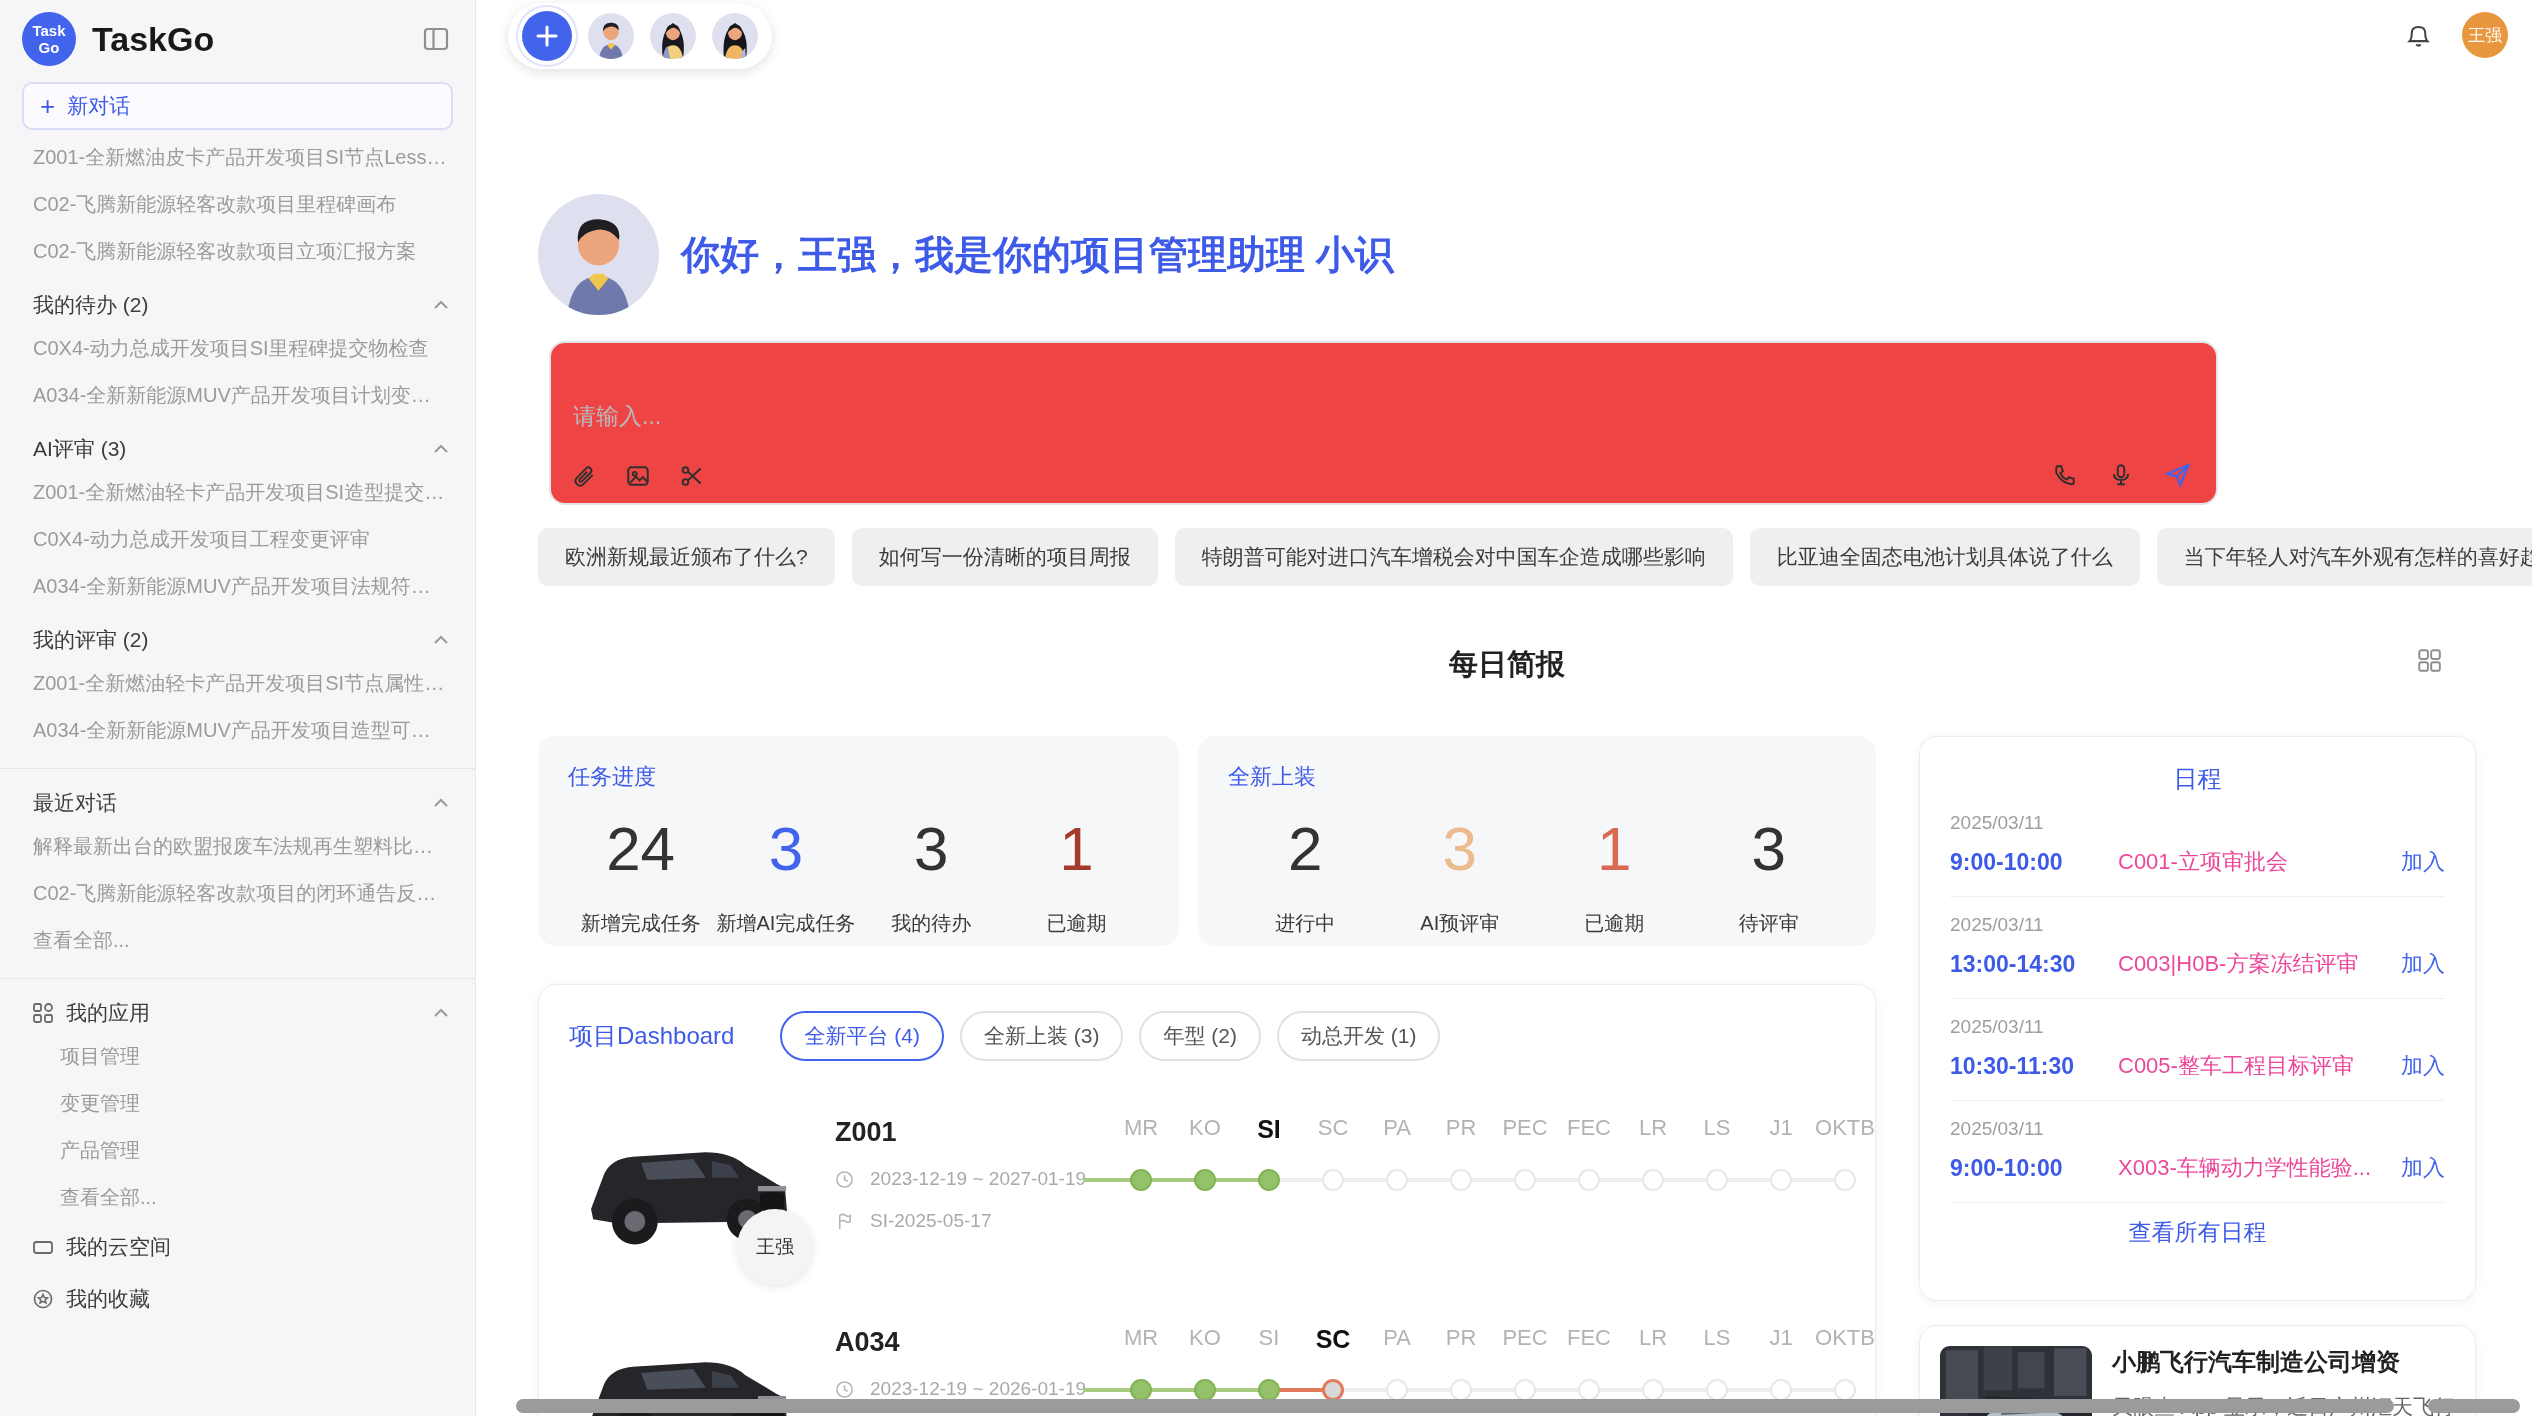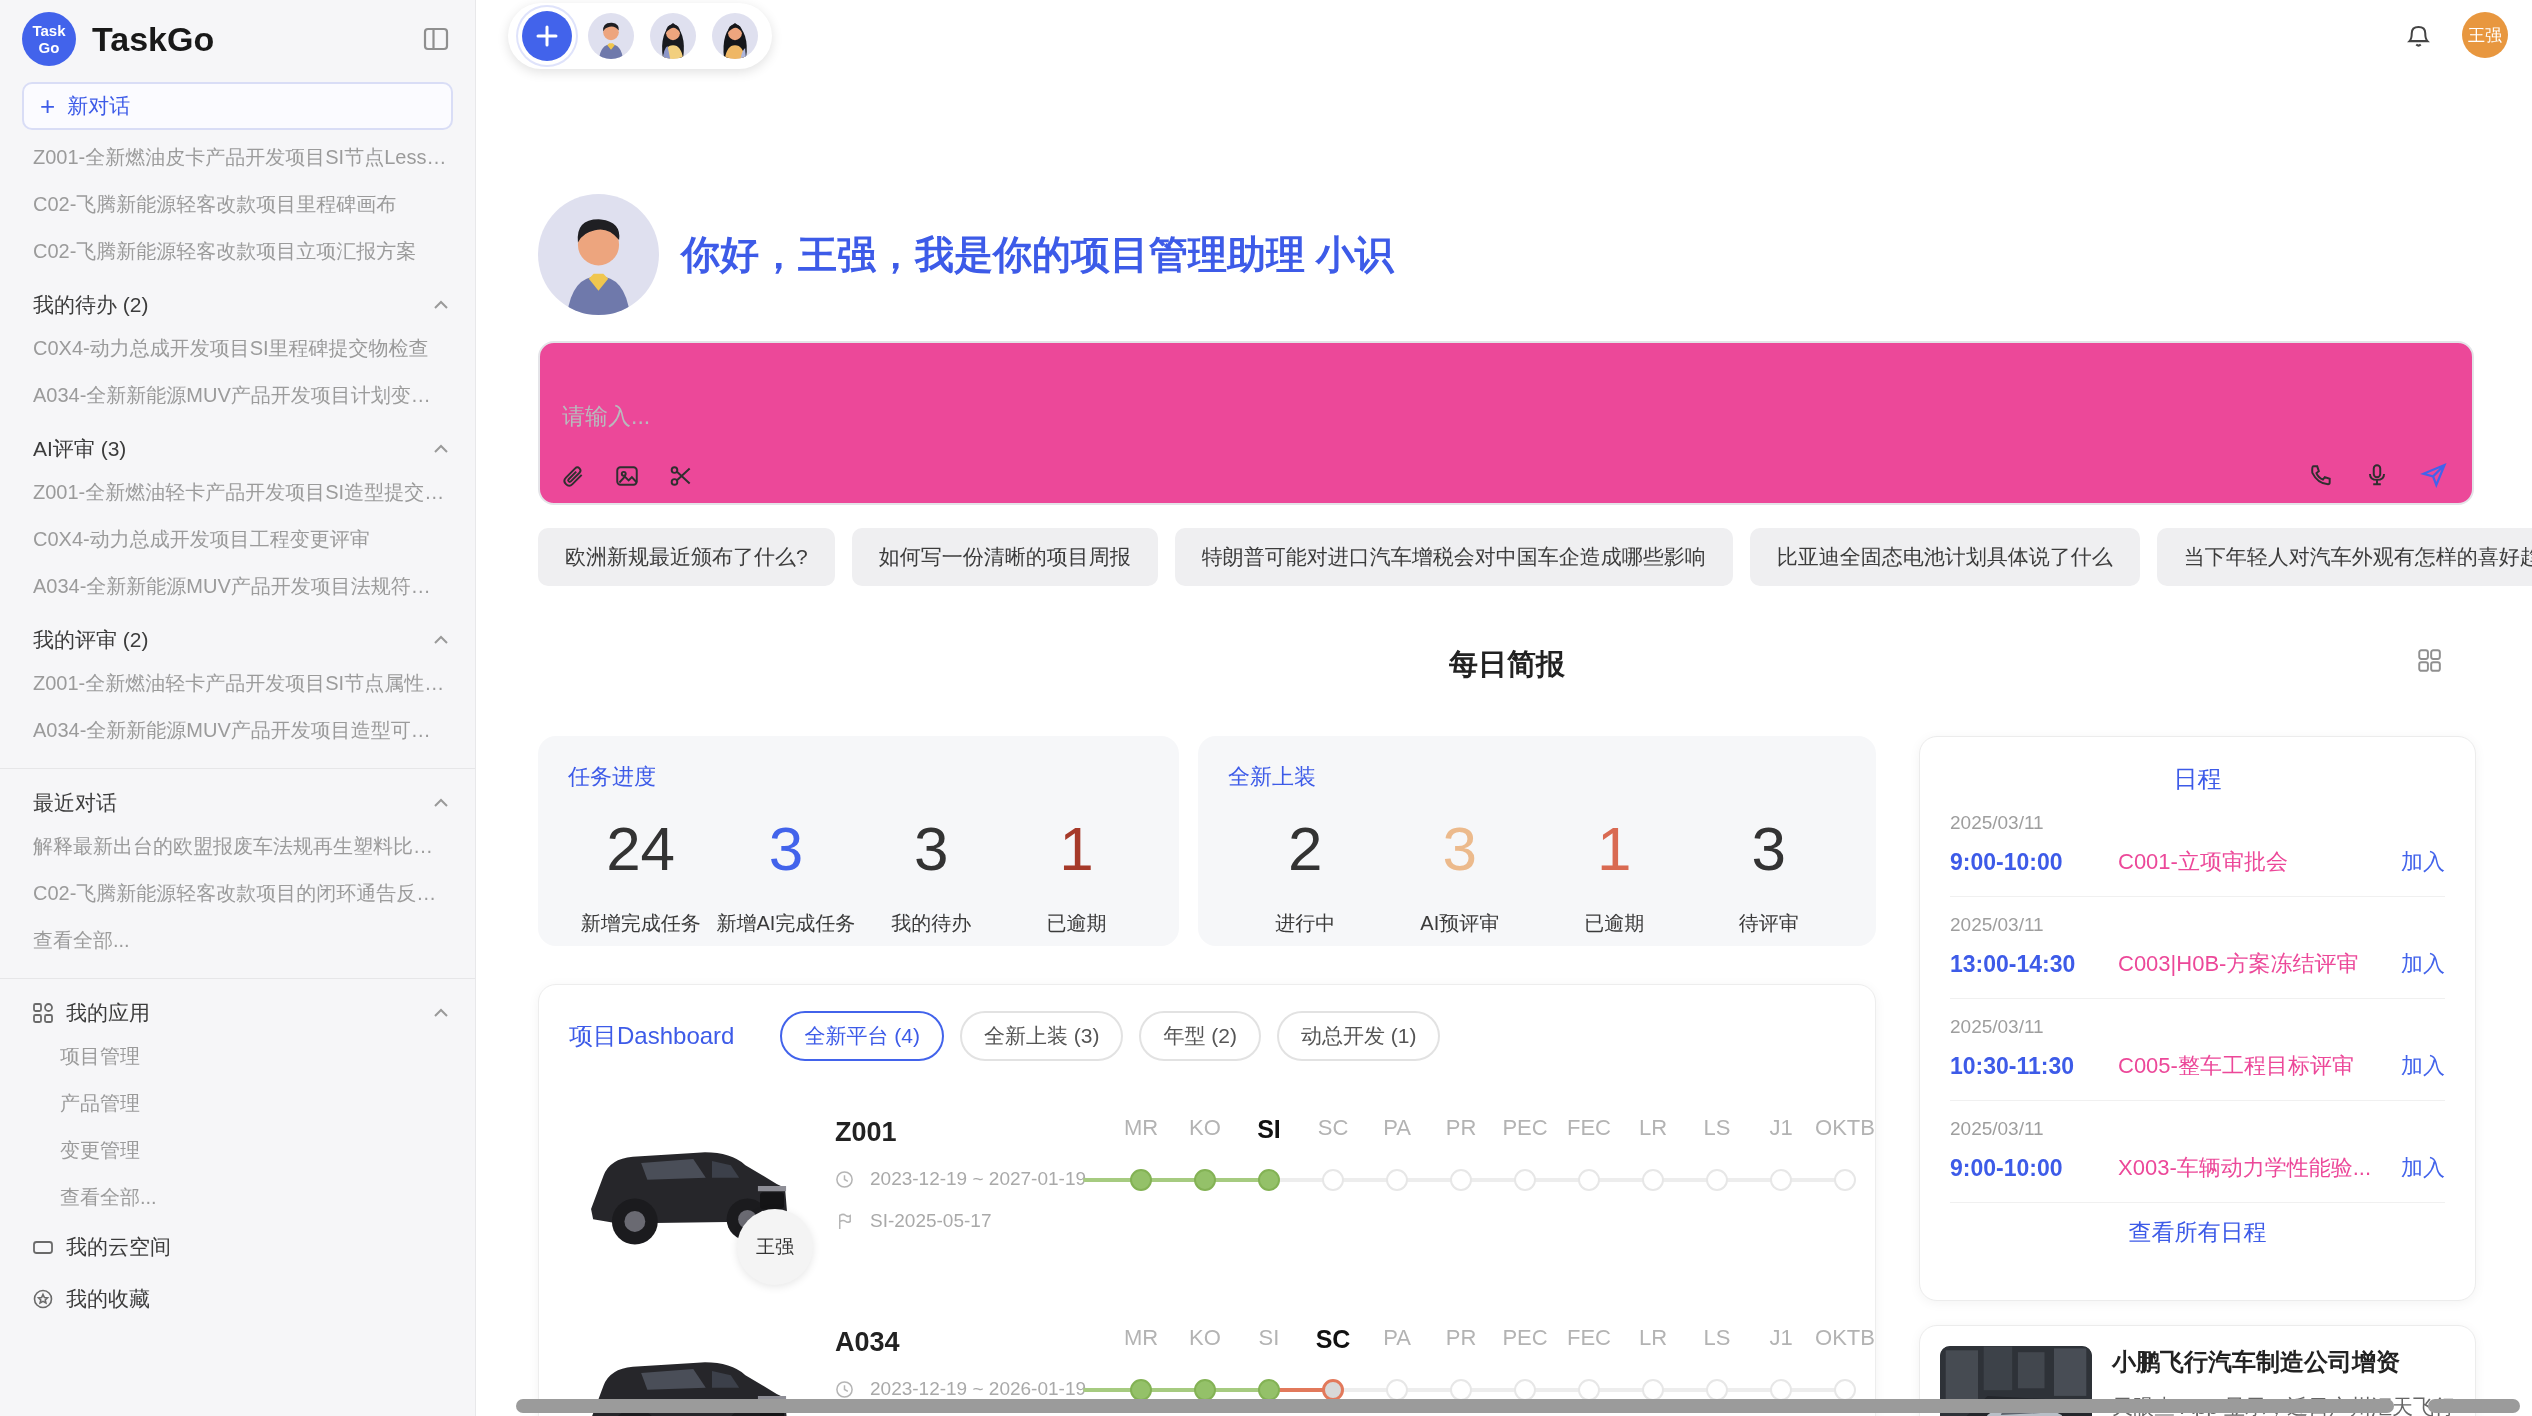--- a/index.html
+++ b/index.html
@@ -36,22 +36,22 @@
            justify-content:center;box-shadow:0 0 0 4px #fff,0 0 0 6px #dfe3fb;}
   .tb-avatar{width:46px;height:46px;border-radius:50%;background:#dfe0ef;overflow:hidden;flex:none;}
   .top-right{position:absolute;right:24px;top:12px;display:flex;align-items:center;gap:30px;z-index:5;}
   .user-badge{width:46px;height:46px;border-radius:50%;background:#e8973f;color:#fff;display:flex;
               align-items:center;justify-content:center;font-size:17px;}
   
   .content{position:absolute;left:538px;top:0;width:1938px;}
   .greet{display:flex;align-items:center;gap:22px;margin-top:194px;}
   .greet-avatar{width:121px;height:121px;border-radius:50%;background:#dfe0ef;overflow:hidden;flex:none;}
   .greet-text{font-size:39px;font-weight:700;color:#3d5be8;}
-  .input-box{margin-top:26px;width:1936px;height:164px;border:2px solid #e4e4e8;border-radius:16px;
-             box-sizing:border-box;position:relative;background:#ec4899;}
+  .input-box{margin-top:26px;width:1669px;height:164px;border:2px solid #e4e4e8;border-radius:16px;
+             box-sizing:border-box;position:relative;background:#ef4444;margin-left:11px;}
   .input-box textarea{position:absolute;left:20px;top:56px;width:1600px;height:40px;border:none;
              outline:none;resize:none;font-family:"Liberation Sans",sans-serif;font-size:23px;
              color:#333;background:transparent;}
   .input-box textarea::placeholder{color:#b9b9bd;}
   .in-icons-l{position:absolute;left:20px;bottom:14px;display:flex;gap:28px;align-items:center;}
   .in-icons-r{position:absolute;right:24px;bottom:14px;display:flex;gap:30px;align-items:center;}
   .chips{display:flex;gap:17px;margin-top:23px;}
   .chip{background:#efeff1;border-radius:10px;padding:15px 27px;font-size:21px;color:#3c3c3c;
         white-space:nowrap;}
   .brief-head{position:relative;margin-top:59px;height:34px;}
@@ -218,22 +218,22 @@
         </svg>
         </span>
       <span class="lbl">我的应用</span>
       <span>
           <svg width="16" height="10" viewBox="0 0 16 10" fill="none" stroke="#9a9a9a" stroke-width="2">
             <path d="M2 8 L8 2 L14 8"></path>
           </svg>
         </span>
     </div>
     <div class="app-item">项目管理</div>
+    <div class="app-item">变更管理</div>
     <div class="app-item">产品管理</div>
-    <div class="app-item">变更管理</div>
     <div class="app-item">查看全部...</div>
 
     <div class="side-link">
       <span>
         <svg width="22" height="22" viewBox="0 0 22 22" fill="none" stroke="#6a6a6a" stroke-width="1.8">
           <rect x="2" y="6" width="18" height="11" rx="2.5"></rect>
           </svg>
         </span>
       <span>我的云空间</span>
     </div>

